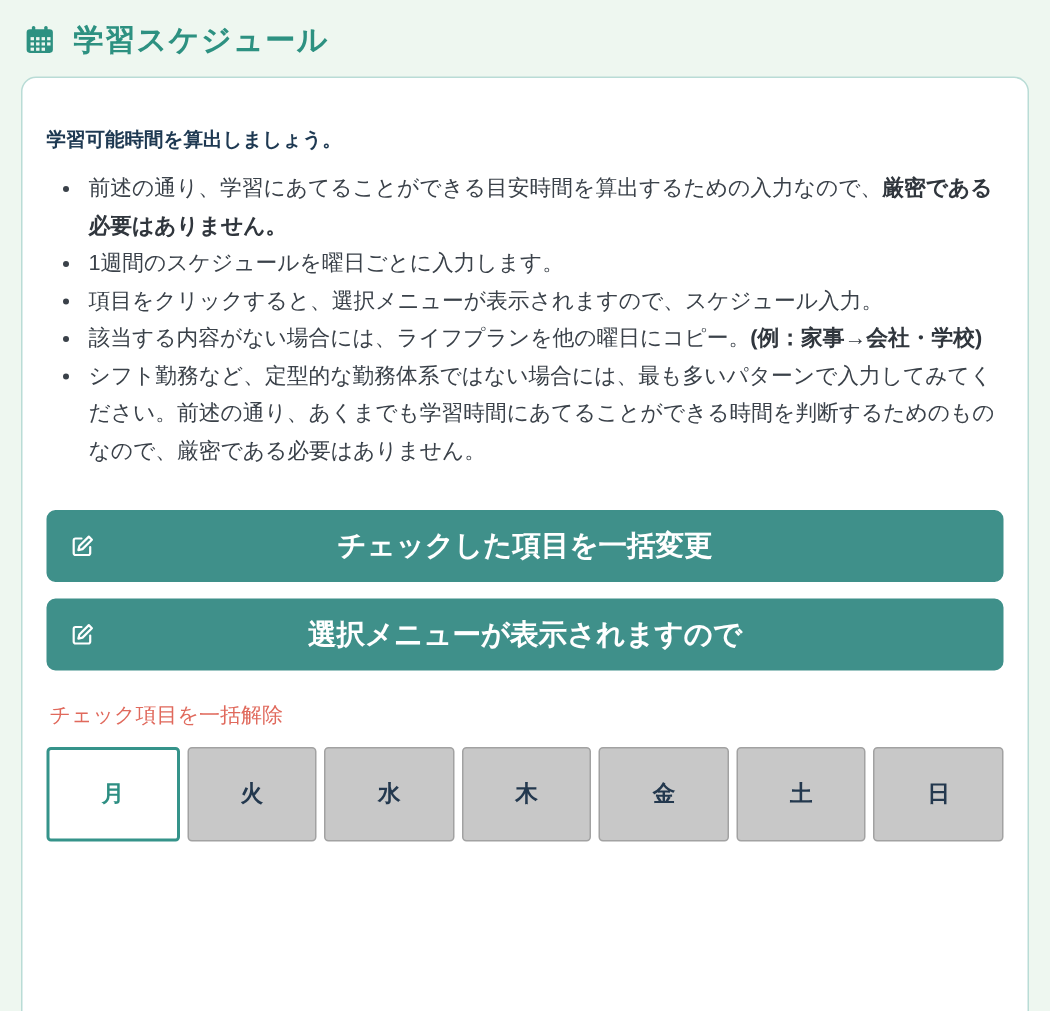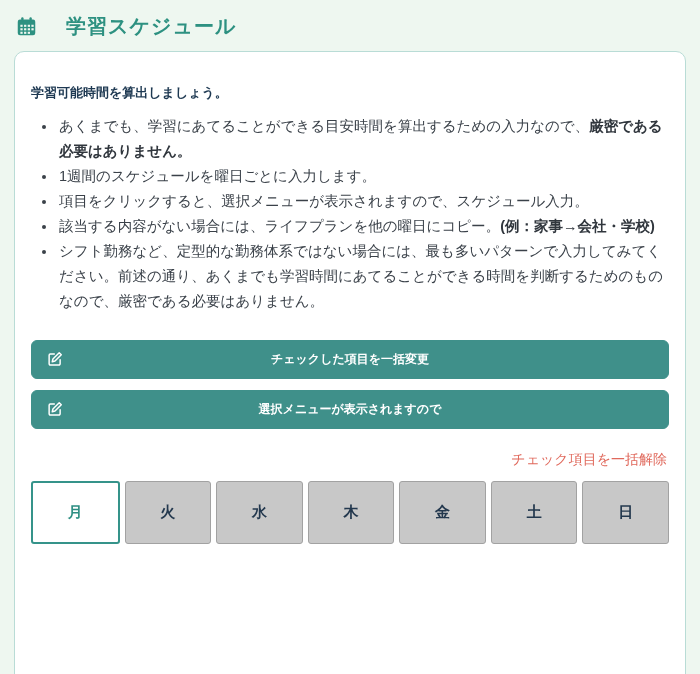--- a/index.html
+++ b/index.html
@@ -6,21 +6,21 @@
   html, body { width: 700px; }
   body {
     height: 674px;
     overflow: hidden;
     background: #eef7f0;
     font-family: "Liberation Sans", "DejaVu Sans", sans-serif;
     color: #39414a;
   }
   
   .page-header {
-    display: flex; align-items: center; gap: 29px;
+    display: flex; align-items: center; gap: 12px;
     padding: 13px 14px 11px 16px;
   }
   .page-header .cal-icon { display: flex; }
   .page-title {
     font-size: 20px; font-weight: bold; color: #2d9181;
     letter-spacing: 1px;
   }
   
   .card {
     margin: 0 14px;
@@ -58,34 +58,33 @@
   .action-btn {
     position: relative;
     display: flex; align-items: center; justify-content: center;
     width: 100%;
     margin-top: 11px;
     padding: 10px 40px;
     background: #3f908a;
     border: 1px solid #3f908a;
     border-radius: 6px;
     color: #ffffff;
-    font-size: 12px;
+    font-size: 19px;
     font-weight: bold;
     font-family: inherit;
     cursor: pointer;
   }
   .action-btn .edit-icon {
     position: absolute; left: 15px; top: 50%;
     transform: translateY(-50%);
     display: flex;
   }
   .bar2 { margin-top: 4px; }
   .uncheck-row {
     margin: 21px 2px 12px;
-    text-align: right;
   }
   .uncheck-link {
     color: #e0695c;
     font-size: 14px;
     text-decoration: none;
     cursor: pointer;
   }
   
   .day-tabs { display: flex; gap: 5px; margin-top: 1px; }
   .day-tab {
@@ -131,21 +130,21 @@
   </span>
   <h1 class="page-title">学習スケジュール</h1>
 </header>
 
 <main class="card">
 
 
   <p class="lead">学習可能時間を算出しましょう。</p>
 
   <ul class="notes">
-    <li><span>あくまでも、学習にあてることができる目安時間を算出するための入力なので、</span><strong>厳密である必要はありません。</strong></li>
+    <li><span>前述の通り、学習にあてることができる目安時間を算出するための入力なので、</span><strong>厳密である必要はありません。</strong></li>
     <li><span>1週間のスケジュールを曜日ごとに入力します。</span><strong></strong></li>
     <li><span>項目をクリックすると、選択メニューが表示されますので、スケジュール入力。</span><strong></strong></li>
     <li><span>該当する内容がない場合には、ライフプランを他の曜日にコピー。</span><strong>(例：家事→会社・学校)</strong></li>
     <li><span>シフト勤務など、定型的な勤務体系ではない場合には、最も多いパターンで入力してみてください。前述の通り、あくまでも学習時間にあてることができる時間を判断するためのものなので、厳密である必要はありません。</span><strong></strong></li>
   </ul>
 
 
   <button class="action-btn bar2" type="button">
     <span class="edit-icon">
       <svg width="16" height="16" viewBox="0 0 24 24" fill="none" stroke="#ffffff" stroke-width="2.2" stroke-linecap="round" stroke-linejoin="round">

